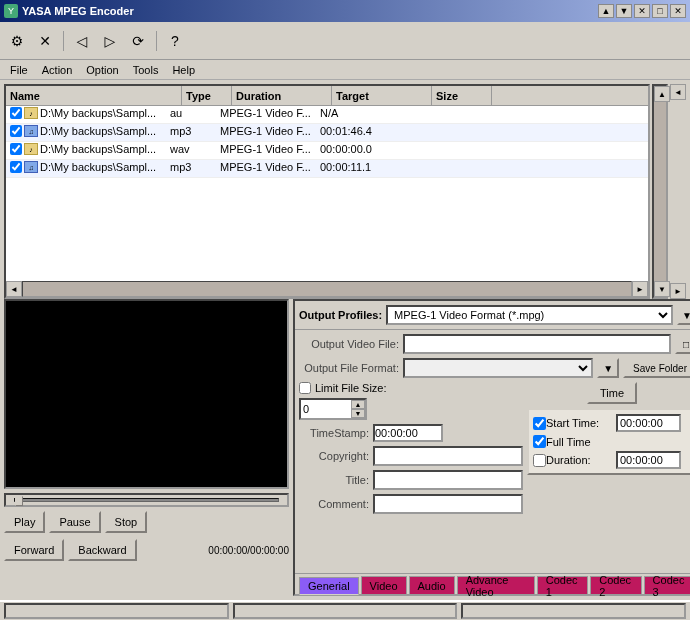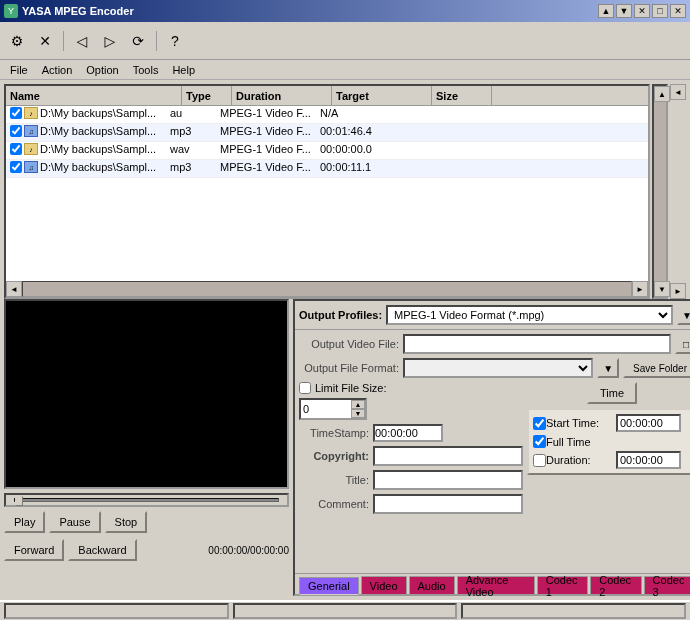--- a/index.html
+++ b/index.html
@@ -431,21 +431,21 @@
                 </div>
               </div>
             </div>
 
             <div class="form-row">
               <span class="form-label" style="width:70px;">TimeStamp:</span>
               <input type="text" style="width: 70px; height: 18px; border: 2px inset rgb(153, 153, 153);" value="00:00:00">
             </div>
 
             <div class="form-row">
-              <span class="form-label" style="width:70px;font-weight:bold;">Copyright:</span>
+              <span class="form-label" style="width:70px;">Copyright:</span>
               <input type="text" class="form-input" style="">
             </div>
 
             <div class="form-row">
               <span class="form-label" style="width:70px;">Title:</span>
               <input type="text" class="form-input" style="">
             </div>
 
 
             <div class="form-row">

